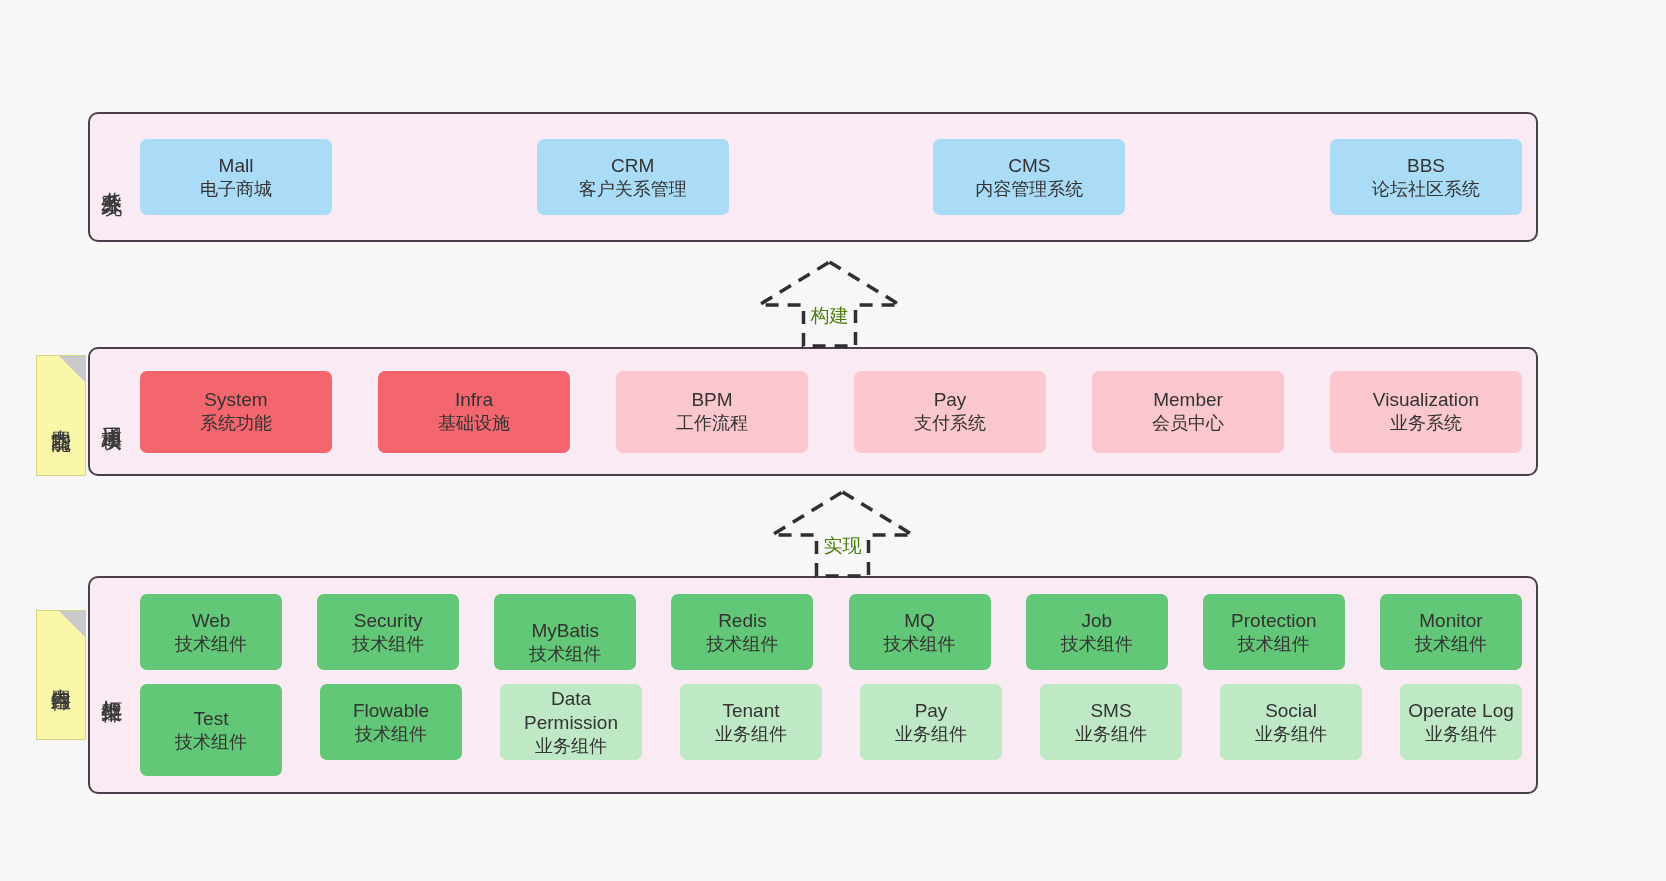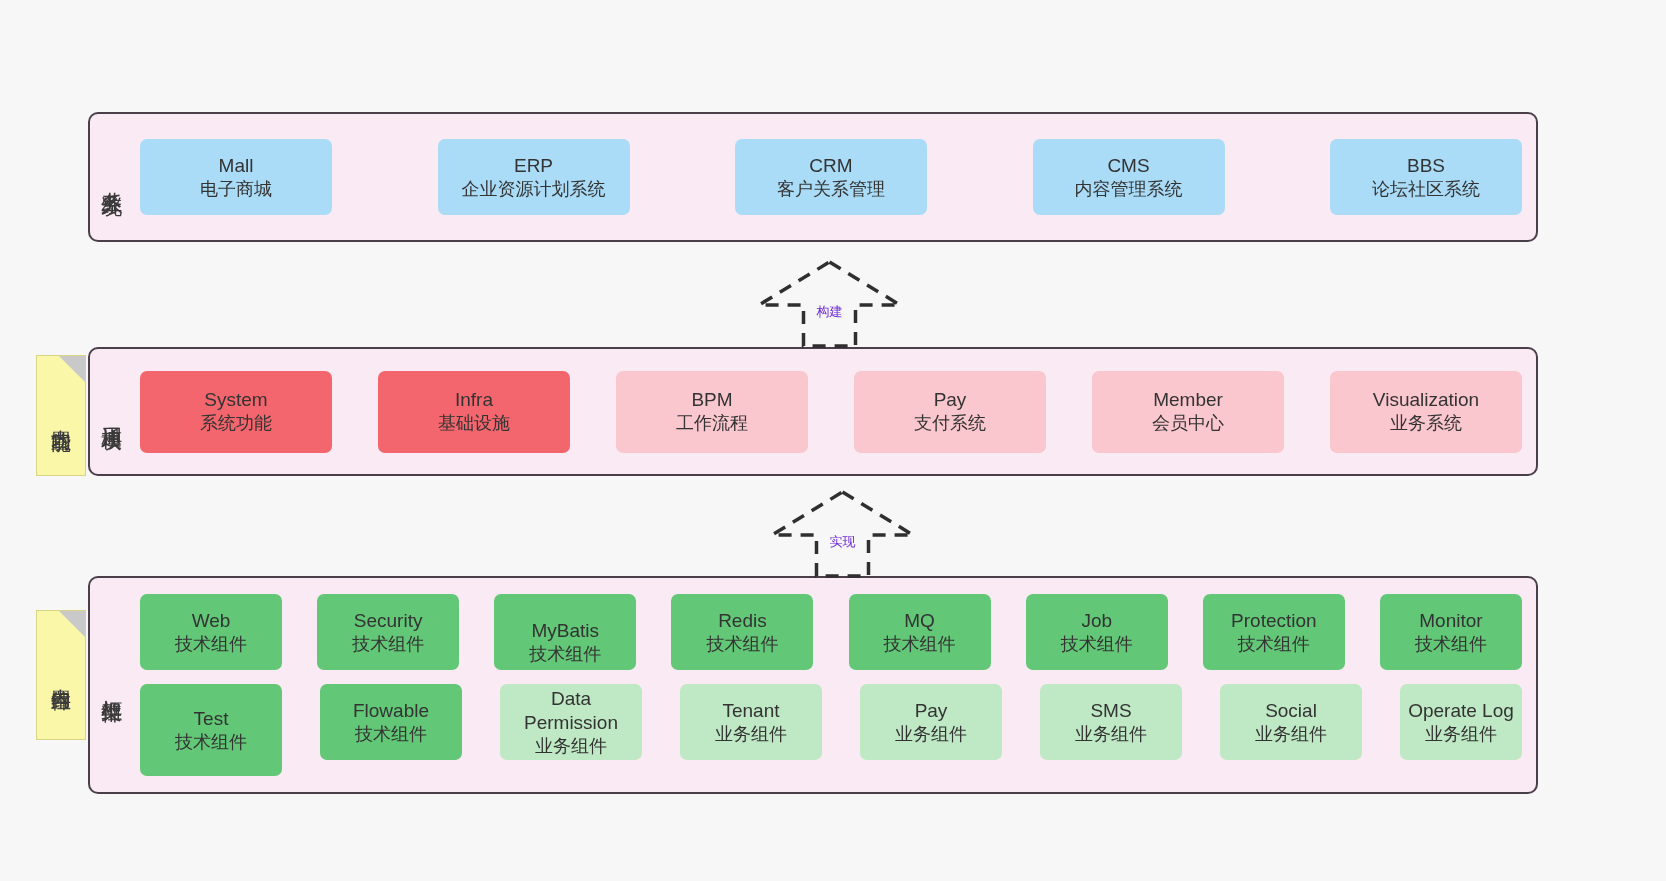--- a/index.html
+++ b/index.html
@@ -120,40 +120,36 @@
     position: absolute;
     user-select: none;
   }
   .arrow-wrap svg { display: block; }
   .arrow-label {
     position: absolute;
     left: 50%;
     transform: translateX(-50%);
     background: #f7f7f7;
     padding: 1px 3px;
-    font-size: 13px;
-    color: #6d28d9;
+    font-size: 19px;
+    color: #4d7c0f;
     white-space: nowrap;
   }
 </style>
 </head>
 <body>
 
 <div id="canvas">
     <div class="layer" style="left: 88px; top: 112px; width: 1450px; height: 130px; background: rgb(250, 234, 244); border-color: rgb(74, 63, 74);">
       <div class="layer-label">业务系统</div>
       <div class="layer-body">
         <div class="box-row">
           <div class="box" style="background: rgb(170, 220, 247); width: 192px; height: 76px; font-size: 19px;">
             <span class="b-title">Mall</span>
             <span class="b-sub" style="font-size: 18px;">电子商城</span>
-          </div>
-          <div class="box" style="background: rgb(170, 220, 247); width: 192px; height: 76px; font-size: 19px;">
-            <span class="b-title">ERP</span>
-            <span class="b-sub" style="font-size: 18px;">企业资源计划系统</span>
           </div>
           <div class="box" style="background: rgb(170, 220, 247); width: 192px; height: 76px; font-size: 19px;">
             <span class="b-title">CRM</span>
             <span class="b-sub" style="font-size: 18px;">客户关系管理</span>
           </div>
           <div class="box" style="background: rgb(170, 220, 247); width: 192px; height: 76px; font-size: 19px;">
             <span class="b-title">CMS</span>
             <span class="b-sub" style="font-size: 18px;">内容管理系统</span>
           </div>
           <div class="box" style="background: rgb(170, 220, 247); width: 192px; height: 76px; font-size: 19px;">

